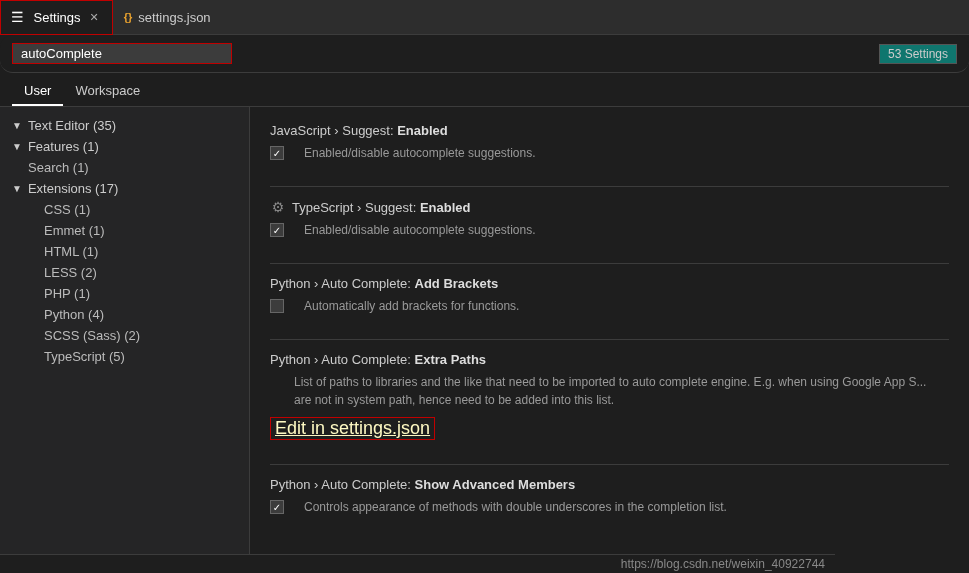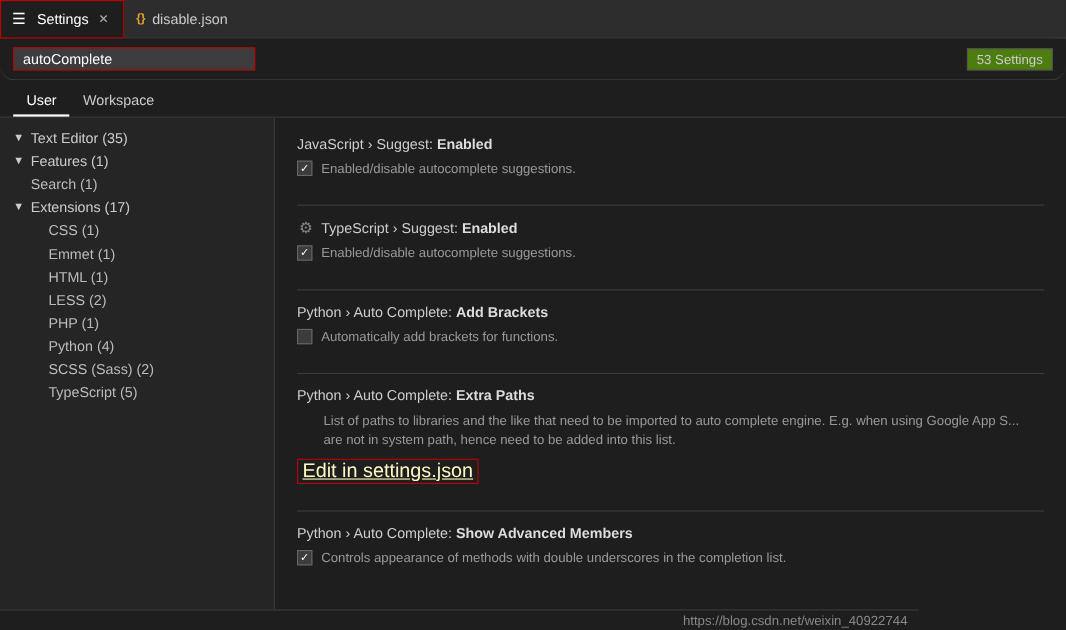--- a/index.html
+++ b/index.html
@@ -64,21 +64,21 @@
     }
     .search-input {
       background: transparent;
       border: none;
       outline: none;
       color: #fff;
       font-size: 13px;
       width: 100%;
     }
     .settings-count {
-      background: #4d7c0f;
+      background: #0f766e;
       color: #ccc;
       font-size: 12px;
       padding: 2px 8px;
       border: 1px solid #555;
     }
 
     
     .scope-tabs {
       display: flex;
       padding: 6px 12px 0;
@@ -160,21 +160,21 @@
     }
     .setting-desc {
       font-size: 12px;
       color: #999;
       margin-left: 24px;
       line-height: 1.5;
     }
     .checkbox-row {
       display: flex;
       align-items: center;
-      gap: 8px;
+      gap: 20px;
       margin-bottom: 4px;
     }
     .checkbox {
       width: 14px;
       height: 14px;
       background: #3c3c3c;
       border: 1px solid #666;
       display: flex;
       align-items: center;
       justify-content: center;
@@ -245,21 +245,21 @@
 <body>
 
 <div class="tab-bar">
   <div class="tab active">
     <span class="menu-icon">☰</span>
     <span>Settings</span>
     <span class="close-btn">✕</span>
   </div>
   <div class="tab">
     <span class="json-tab-icon">{}</span>
-    <span>disable.json</span>
+    <span>settings.json</span>
   </div>
 </div>
 
 <div class="search-bar">
   <div class="search-input-wrapper">
     <input class="search-input" type="text" value="autoComplete" placeholder="Search settings" style="">
   </div>
   <div class="settings-count">53 Settings</div>
 </div>
 

